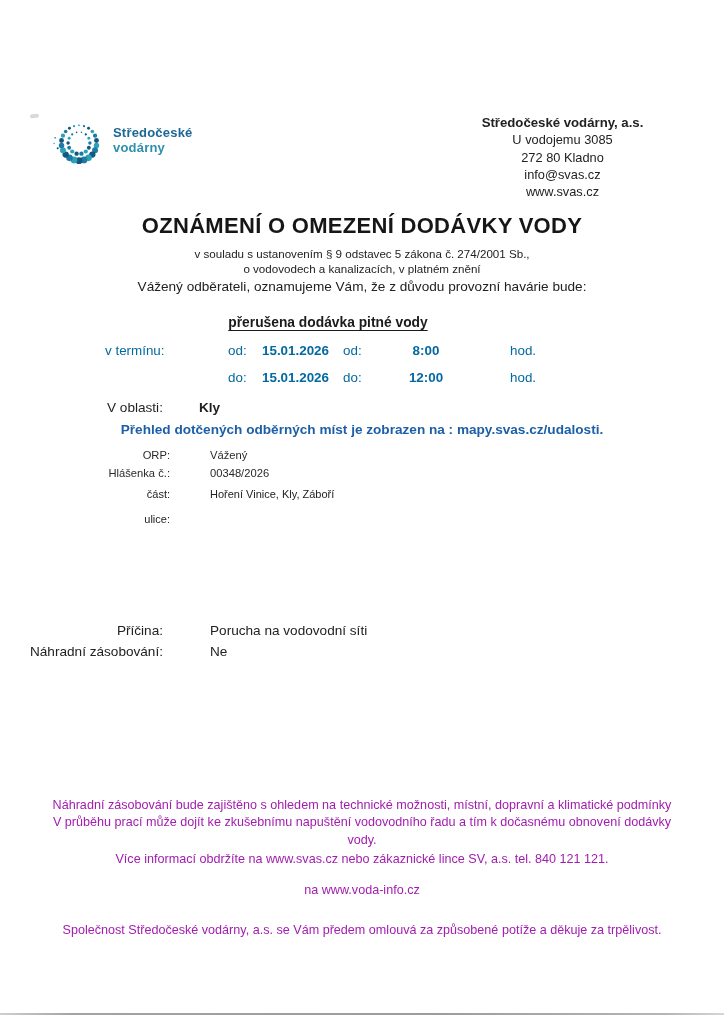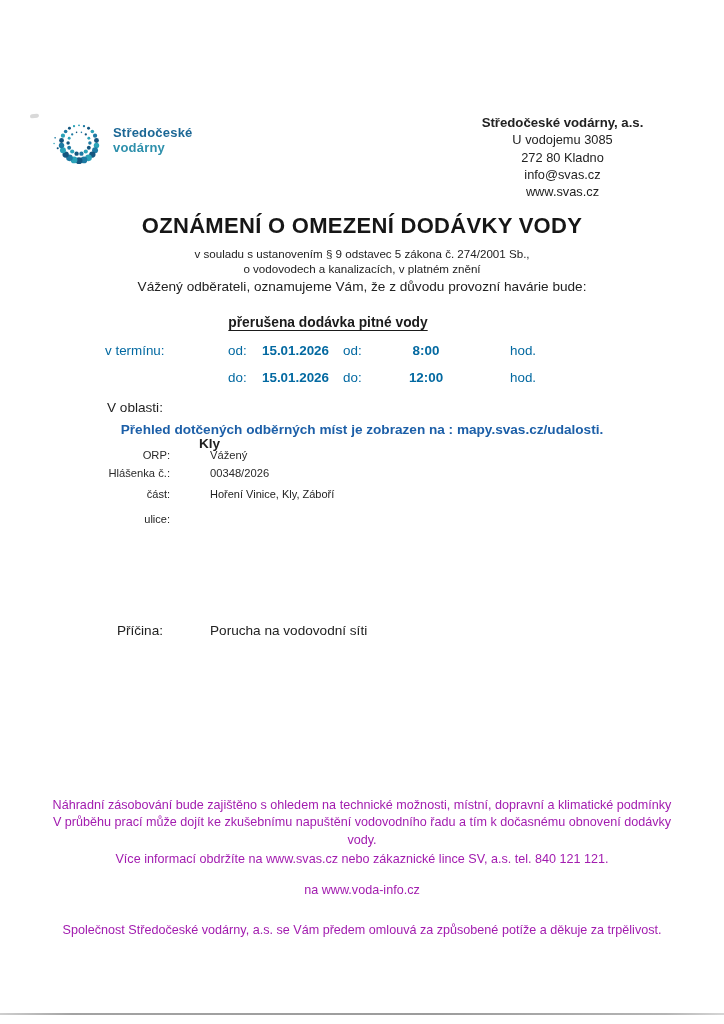--- a/index.html
+++ b/index.html
@@ -42,21 +42,21 @@
   .c-from1  { left: 228px; }
   .c-date   { left: 262px; font-weight: bold; }
   .c-from2  { left: 343px; }
   .c-time   { left: 398px; width: 56px; text-align: center; font-weight: bold; }
   .c-unit   { left: 510px; }
 
   
   .area-row { left: 0; top: 400px; width: 100%; height: 20px; font-size: 13.6px; }
   .area-row span { position: absolute; white-space: nowrap; }
   .area-label { left: 107px; }
-  .area-value { left: 199px; font-weight: bold; margin-top: 36px; }
+  .area-value { left: 199px; font-weight: bold; }
   .map-note { left: 0; top: 422px; width: 100%; text-align: center; font-weight: bold; font-size: 13.6px; }
 
   
   .detail-row { left: 0; width: 100%; height: 18px; }
   .detail-row .lbl { position: absolute; left: 40px; width: 130px; text-align: right; white-space: nowrap; }
   .detail-row .val { position: absolute; left: 210px; white-space: nowrap; }
   .fs-small { font-size: 11.2px; color: #2a2a2a; }
   .fs-main  { font-size: 11px; color: #222; }
 
   
@@ -180,20 +180,24 @@
   </div>
   <div class="abs detail-row fs-main" style="top:513px">
     <span class="lbl">ulice:</span>
     <span class="val"></span>
   </div>
 
   <div class="abs cause-row" style="top:623px">
     <span class="lbl">Příčina:</span>
     <span class="val">Porucha na vodovodní síti</span>
   </div>
+  <div class="abs cause-row" style="top:644px">
+    <span class="lbl">Náhradní zásobování:</span>
+    <span class="val">Ne</span>
+  </div>
 
   <div class="abs footer-p" style="top:797px">
     <div>Náhradní zásobování bude zajištěno s ohledem na technické možnosti, místní, dopravní a klimatické podmínky</div>
     <div>V průběhu prací může dojít ke zkušebnímu napuštění vodovodního řadu a tím k dočasnému obnovení dodávky</div>
     <div>vody.</div>
   </div>
   <div class="abs footer-p" style="top:851px">Více informací obdržíte na www.svas.cz nebo zákaznické lince SV, a.s. tel. 840 121 121.</div>
   <div class="abs footer-p" style="top:882px">
     <div>na www.voda-info.cz</div>
   </div>

